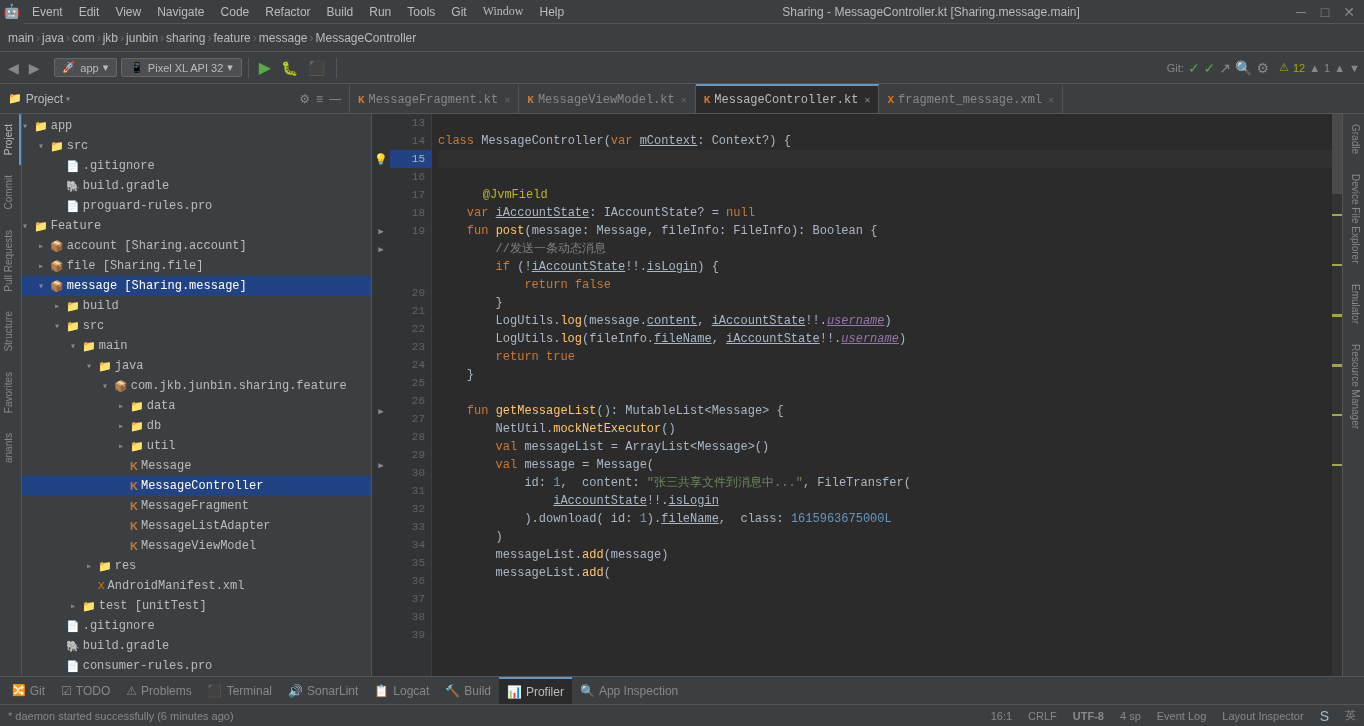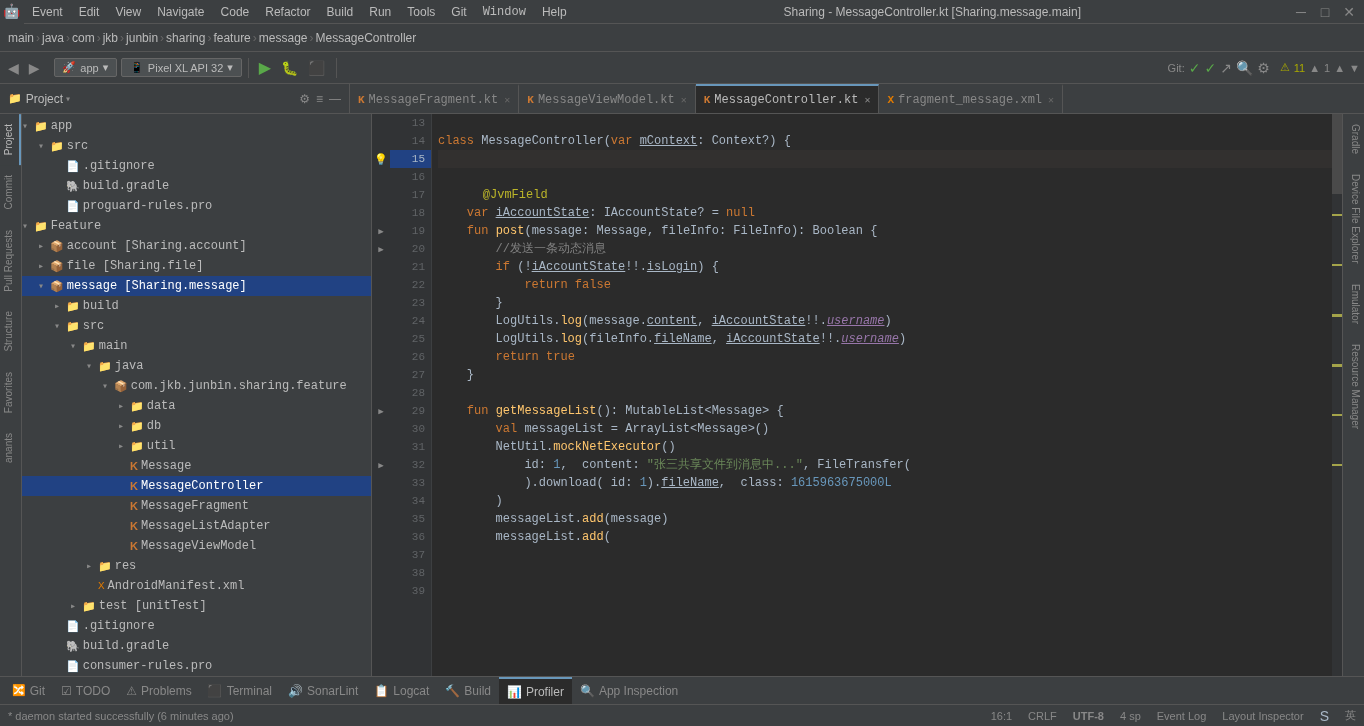--- a/index.html
+++ b/index.html
@@ -19,21 +19,21 @@
       <div style="padding: 0px 8px; height: 24px; display: flex; align-items: center; color: rgb(187, 187, 187); font-size: 12px; cursor: pointer; font-family: Arial, sans-serif;">Event</div>
       <div style="padding: 0px 8px; height: 24px; display: flex; align-items: center; color: rgb(187, 187, 187); font-size: 12px; cursor: pointer; font-family: Arial, sans-serif;">Edit</div>
       <div style="padding: 0px 8px; height: 24px; display: flex; align-items: center; color: rgb(187, 187, 187); font-size: 12px; cursor: pointer; font-family: Arial, sans-serif;">View</div>
       <div style="padding: 0px 8px; height: 24px; display: flex; align-items: center; color: rgb(187, 187, 187); font-size: 12px; cursor: pointer; font-family: Arial, sans-serif;">Navigate</div>
       <div style="padding: 0px 8px; height: 24px; display: flex; align-items: center; color: rgb(187, 187, 187); font-size: 12px; cursor: pointer; font-family: Arial, sans-serif;">Code</div>
       <div style="padding: 0px 8px; height: 24px; display: flex; align-items: center; color: rgb(187, 187, 187); font-size: 12px; cursor: pointer; font-family: Arial, sans-serif;">Refactor</div>
       <div style="padding: 0px 8px; height: 24px; display: flex; align-items: center; color: rgb(187, 187, 187); font-size: 12px; cursor: pointer; font-family: Arial, sans-serif;">Build</div>
       <div style="padding: 0px 8px; height: 24px; display: flex; align-items: center; color: rgb(187, 187, 187); font-size: 12px; cursor: pointer; font-family: Arial, sans-serif;">Run</div>
       <div style="padding: 0px 8px; height: 24px; display: flex; align-items: center; color: rgb(187, 187, 187); font-size: 12px; cursor: pointer; font-family: Arial, sans-serif;">Tools</div>
       <div style="padding: 0px 8px; height: 24px; display: flex; align-items: center; color: rgb(187, 187, 187); font-size: 12px; cursor: pointer; font-family: Arial, sans-serif;">Git</div>
-      <div style="padding: 0px 8px; height: 24px; display: flex; align-items: center; color: rgb(187, 187, 187); font-size: 12px; cursor: pointer; font-family: Liberation Mono, monospace;">Window</div>
+      <div style="padding: 0px 8px; height: 24px; display: flex; align-items: center; color: rgb(187, 187, 187); font-size: 12px; cursor: pointer; font-family: Liberation Serif, serif;">Window</div>
       <div style="padding: 0px 8px; height: 24px; display: flex; align-items: center; color: rgb(187, 187, 187); font-size: 12px; cursor: pointer; font-family: Arial, sans-serif;">Help</div>
     </div>
   <div style="flex:1; text-align:center; font-size:12px; color:#bbbbbb; font-family:Arial,sans-serif;">Sharing - MessageController.kt [Sharing.message.main]</div>
   <div style="display:flex; gap:2px; margin-right:4px;">
     <button style="background:none; border:none; color:#888; cursor:pointer; font-size:14px; width:22px; height:22px;">─</button>
     <button style="background:none; border:none; color:#888; cursor:pointer; font-size:14px; width:22px; height:22px;">□</button>
     <button style="background:none; border:none; color:#888; cursor:pointer; font-size:14px; width:22px; height:22px;">✕</button>
   </div>
 </div>
 
@@ -88,21 +88,21 @@
     <span style="font-size:11px; color:#888; font-family:Arial,sans-serif;">Git:</span>
     <button style="background:none;border:none;color:#59a849;cursor:pointer;font-size:14px;">✓</button>
     <button style="background:none;border:none;color:#59a849;cursor:pointer;font-size:14px;">✓</button>
     <button style="background:none;border:none;color:#888;cursor:pointer;font-size:14px;">↗</button>
     <button style="background:none;border:none;color:#888;cursor:pointer;font-size:14px;">🔍</button>
     <button style="background:none;border:none;color:#888;cursor:pointer;font-size:14px;">⚙</button>
   </div>
 
   <div style="display:flex; align-items:center; gap:4px; margin-left:8px; font-size:11px; font-family:Arial,sans-serif;">
     <span style="color:#a9a900;">⚠</span>
-      <span style="color:#a9a900;">11</span>
+      <span style="color:#a9a900;">12</span>
     <span style="color:#888;">▲</span>
       <span style="color:#888;">1</span>
     <span style="color:#888;">▲</span>
     <span style="color:#888;">▼</span>
   </div>
 </div>
 
 <div style="display:flex; align-items:stretch; background:#3c3f41; height:30px; border-bottom:1px solid #555; flex-shrink:0;">
   <div style="width:350px; display:flex; align-items:center; padding:0 8px; border-right:1px solid #555; flex-shrink:0;">
     <span style="font-size:11px; color:#888; margin-right:4px;">📁</span>
@@ -429,21 +429,21 @@
       </div>
 
       <div style="width:42px; background:#313335; color:#606366; font-size:11px; text-align:right; overflow:hidden; flex-shrink:0; border-right:1px solid #3d3f41; padding-top:0; font-family:'Consolas','Courier New',monospace;">
         <div style="height:18px; line-height:18px; padding-right:6px; color:#606366;">13</div>
         <div style="height:18px; line-height:18px; padding-right:6px; color:#606366;">14</div>
         <div style="height:18px; line-height:18px; padding-right:6px; color:#a9b7c6; background:#214283;">15</div>
         <div style="height:18px; line-height:18px; padding-right:6px; color:#606366;">16</div>
         <div style="height:18px; line-height:18px; padding-right:6px; color:#606366;">17</div>
         <div style="height:18px; line-height:18px; padding-right:6px; color:#606366;">18</div>
         <div style="height:18px; line-height:18px; padding-right:6px; color:#606366;">19</div>
-        <div style="height:18px; line-height:18px; padding-right:6px; color:#606366;">20</div>
+        <div style="height:18px; line-height:18px; padding-right:6px; color:#606366;margin-top:44px;">20</div>
         <div style="height:18px; line-height:18px; padding-right:6px; color:#606366;">21</div>
         <div style="height:18px; line-height:18px; padding-right:6px; color:#606366;">22</div>
         <div style="height:18px; line-height:18px; padding-right:6px; color:#606366;">23</div>
         <div style="height:18px; line-height:18px; padding-right:6px; color:#606366;">24</div>
         <div style="height:18px; line-height:18px; padding-right:6px; color:#606366;">25</div>
         <div style="height:18px; line-height:18px; padding-right:6px; color:#606366;">26</div>
         <div style="height:18px; line-height:18px; padding-right:6px; color:#606366;">27</div>
         <div style="height:18px; line-height:18px; padding-right:6px; color:#606366;">28</div>
         <div style="height:18px; line-height:18px; padding-right:6px; color:#606366;">29</div>
         <div style="height:18px; line-height:18px; padding-right:6px; color:#606366;">30</div>
@@ -488,27 +488,29 @@
         <div style="height:18px; line-height:18px; white-space:pre;">        <span style="color:#a9b7c6;">LogUtils.</span><span style="color:#ffc66d;">log</span><span style="color:#a9b7c6;">(fileInfo.</span><span style="color:#a9b7c6; text-decoration:underline;">fileName</span><span style="color:#a9b7c6;">, </span><span style="color:#a9b7c6; text-decoration:underline;">iAccountState</span><span style="color:#a9b7c6;">!!.</span><span style="color:#9876aa; text-decoration:underline; font-style:italic;">username</span><span style="color:#a9b7c6;">)</span></div>
 
         <div style="height:18px; line-height:18px; white-space:pre;">        <span style="color:#cc7832;">return </span><span style="color:#cc7832;">true</span></div>
 
         <div style="height:18px; line-height:18px; white-space:pre;">    <span style="color:#a9b7c6;">}</span></div>
 
         <div style="height:18px; line-height:18px; white-space:pre;"> </div>
 
         <div style="height:18px; line-height:18px; white-space:pre;">    <span style="color:#cc7832;">fun </span><span style="color:#ffc66d;">getMessageList</span><span style="color:#a9b7c6;">(): MutableList&lt;</span><span style="color:#a9b7c6;">Message</span><span style="color:#a9b7c6;">&gt; {</span></div>
 
+        <div style="height:18px; line-height:18px; white-space:pre;">        <span style="color:#a9b7c6;">NetUtil.</span><span style="color:#ffc66d;">mockNetExecutor</span><span style="color:#a9b7c6;">()</span></div>
+
         <div style="height:18px; line-height:18px; white-space:pre;">        <span style="color:#cc7832;">val </span><span style="color:#a9b7c6;">messageList = ArrayList&lt;</span><span style="color:#a9b7c6;">Message</span><span style="color:#a9b7c6;">&gt;()</span></div>
 
-        <div style="height:18px; line-height:18px; white-space:pre;">        <span style="color:#a9b7c6;">NetUtil.</span><span style="color:#ffc66d;">mockNetExecutor</span><span style="color:#a9b7c6;">()</span></div>
-
+        <div style="height:18px; line-height:18px; white-space:pre;">        <span style="color:#cc7832;">val </span><span style="color:#a9b7c6;">message = Message(</span></div>
 
         <div style="height:18px; line-height:18px; white-space:pre;">            <span style="color:#a9b7c6;">id: </span><span style="color:#6897bb;">1</span><span style="color:#a9b7c6;">,  content: </span><span style="color:#6a8759;">"张三共享文件到消息中..."</span><span style="color:#a9b7c6;">, FileTransfer(</span></div>
 
+        <div style="height:18px; line-height:18px; white-space:pre;">                <span style="color:#a9b7c6; text-decoration:underline;">iAccountState</span><span style="color:#a9b7c6;">!!.</span><span style="color:#a9b7c6; text-decoration:underline;">isLogin</span></div>
 
         <div style="height:18px; line-height:18px; white-space:pre;">            <span style="color:#a9b7c6;">).download( id: </span><span style="color:#6897bb;">1</span><span style="color:#a9b7c6;">).</span><span style="color:#a9b7c6; text-decoration:underline;">fileName</span><span style="color:#a9b7c6;">,  class: </span><span style="color:#6897bb;">1615963675000L</span></div>
 
         <div style="height:18px; line-height:18px; white-space:pre;">        <span style="color:#a9b7c6;">)</span></div>
 
         <div style="height:18px; line-height:18px; white-space:pre;">        <span style="color:#a9b7c6;">messageList.</span><span style="color:#ffc66d;">add</span><span style="color:#a9b7c6;">(message)</span></div>
 
         <div style="height:18px; line-height:18px; white-space:pre;">        <span style="color:#a9b7c6;">messageList.</span><span style="color:#ffc66d;">add</span><span style="color:#a9b7c6;">(</span></div>
       </div>
 

